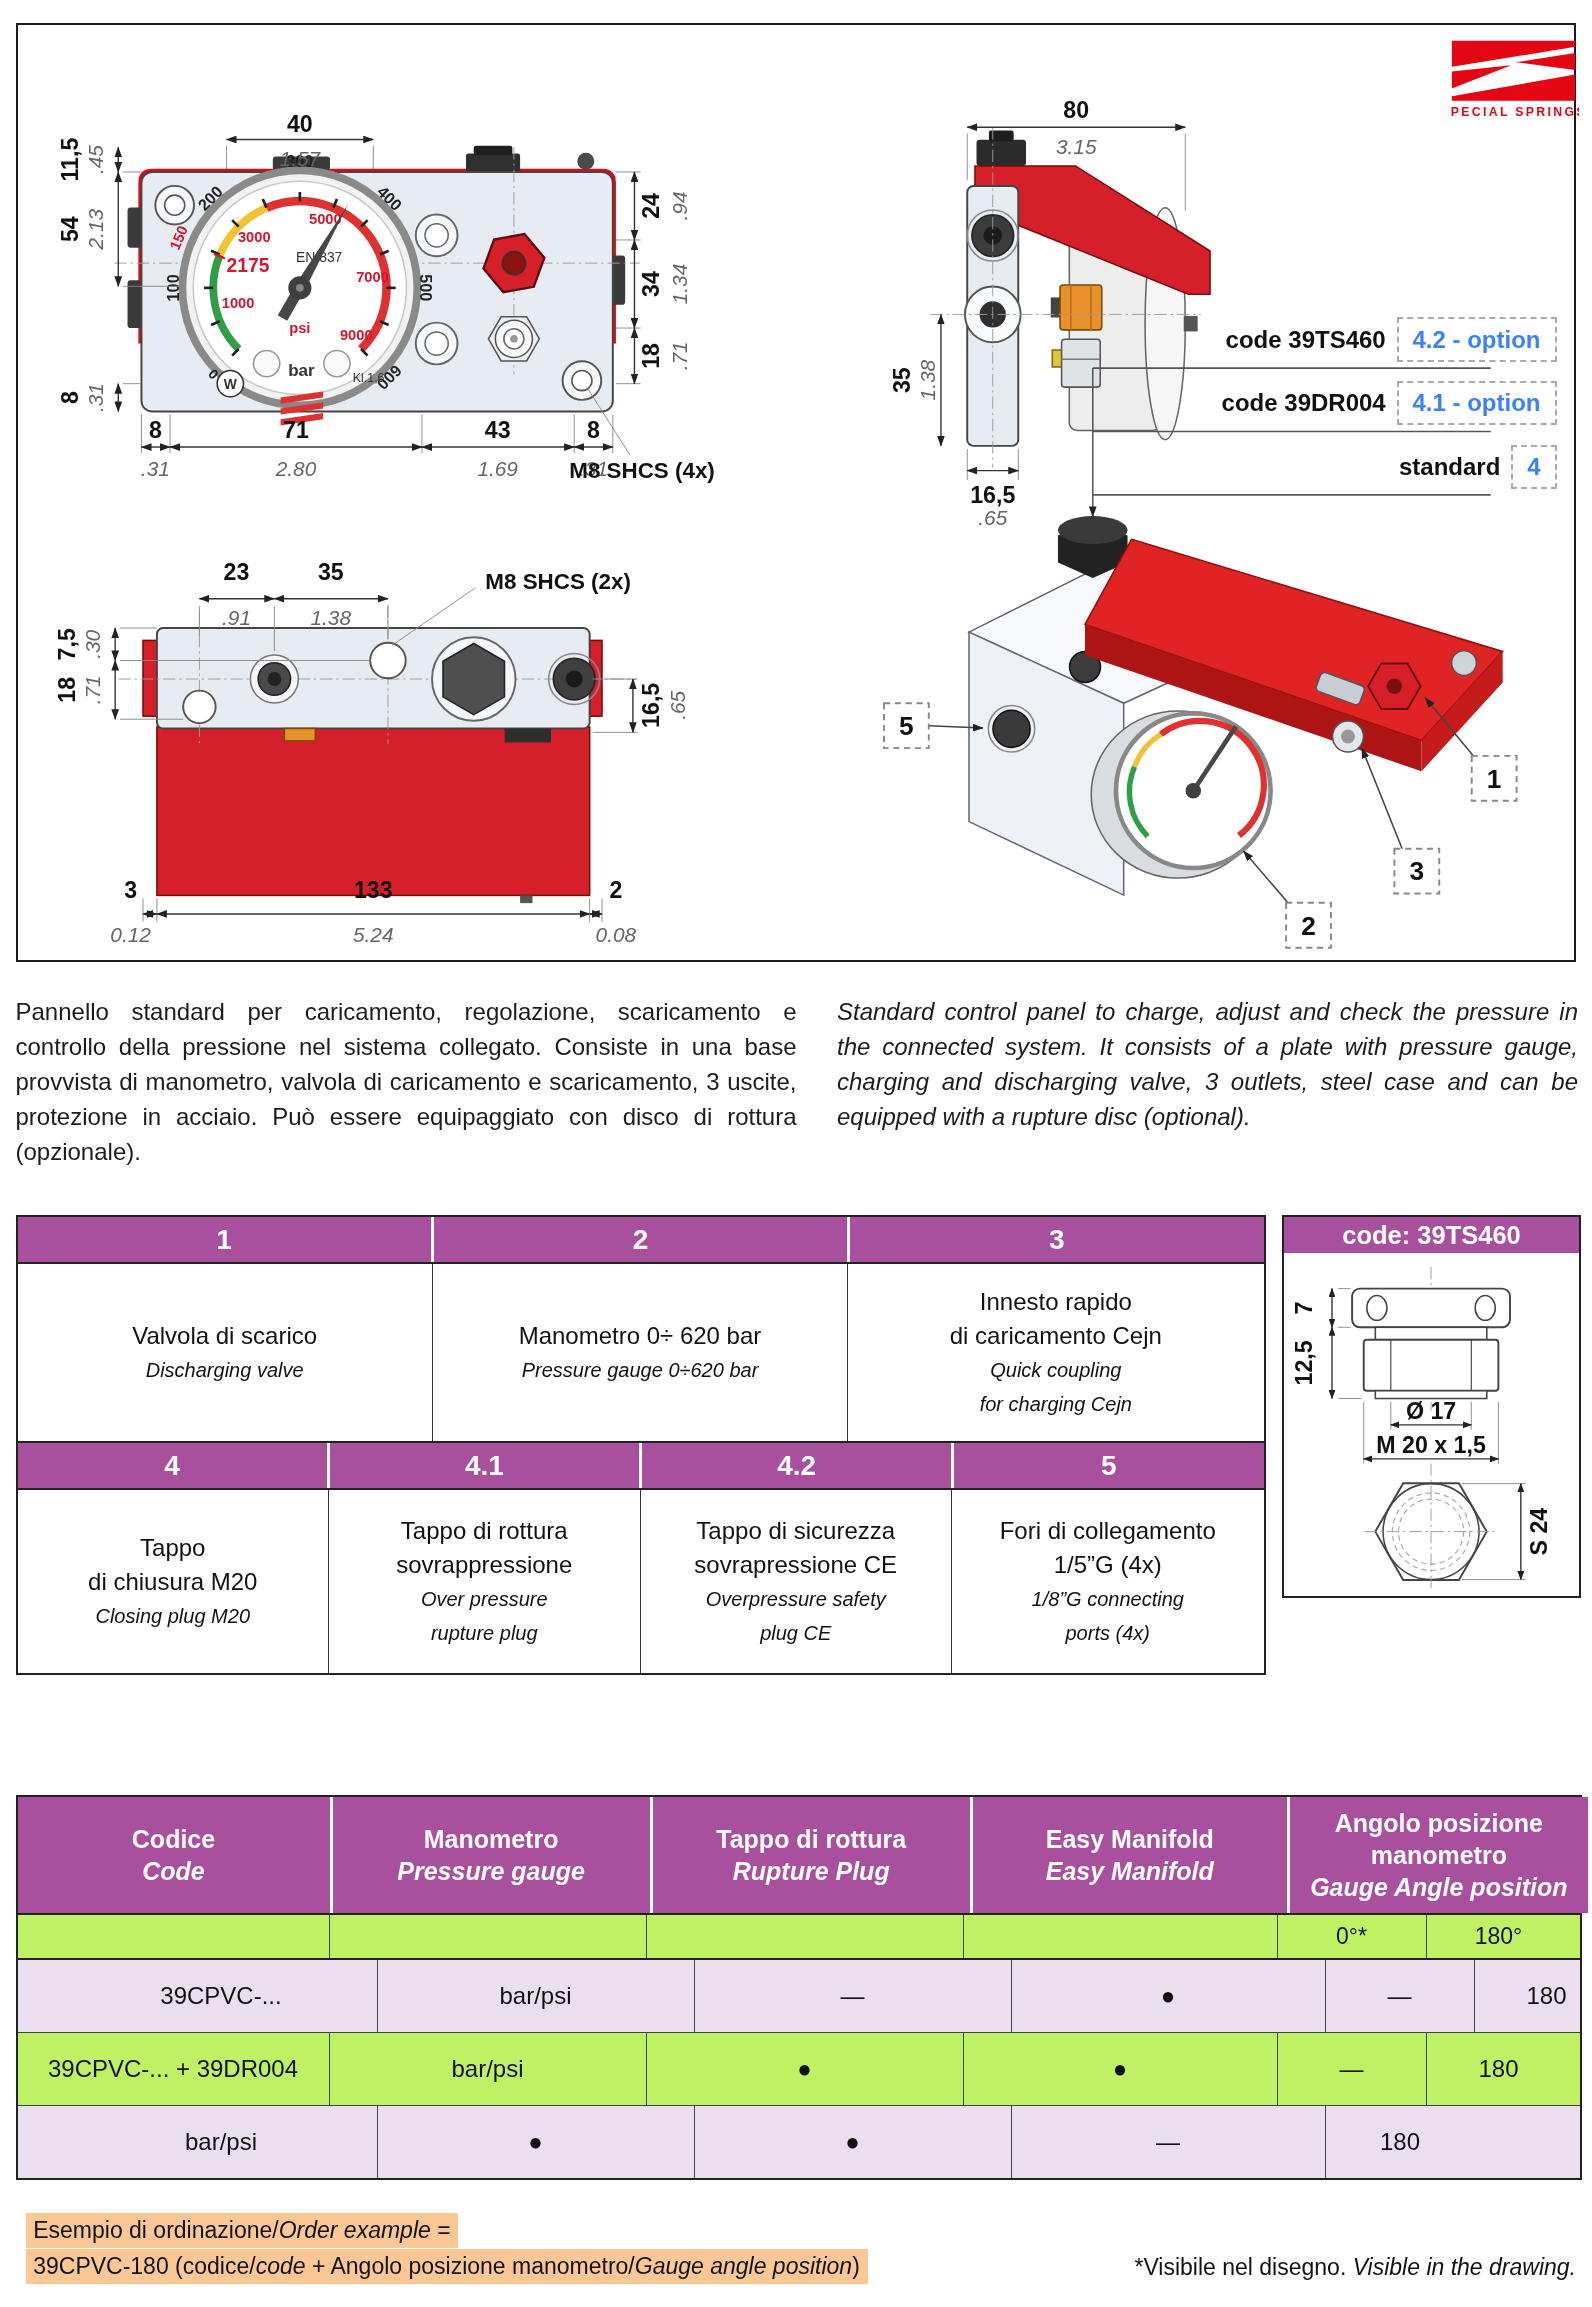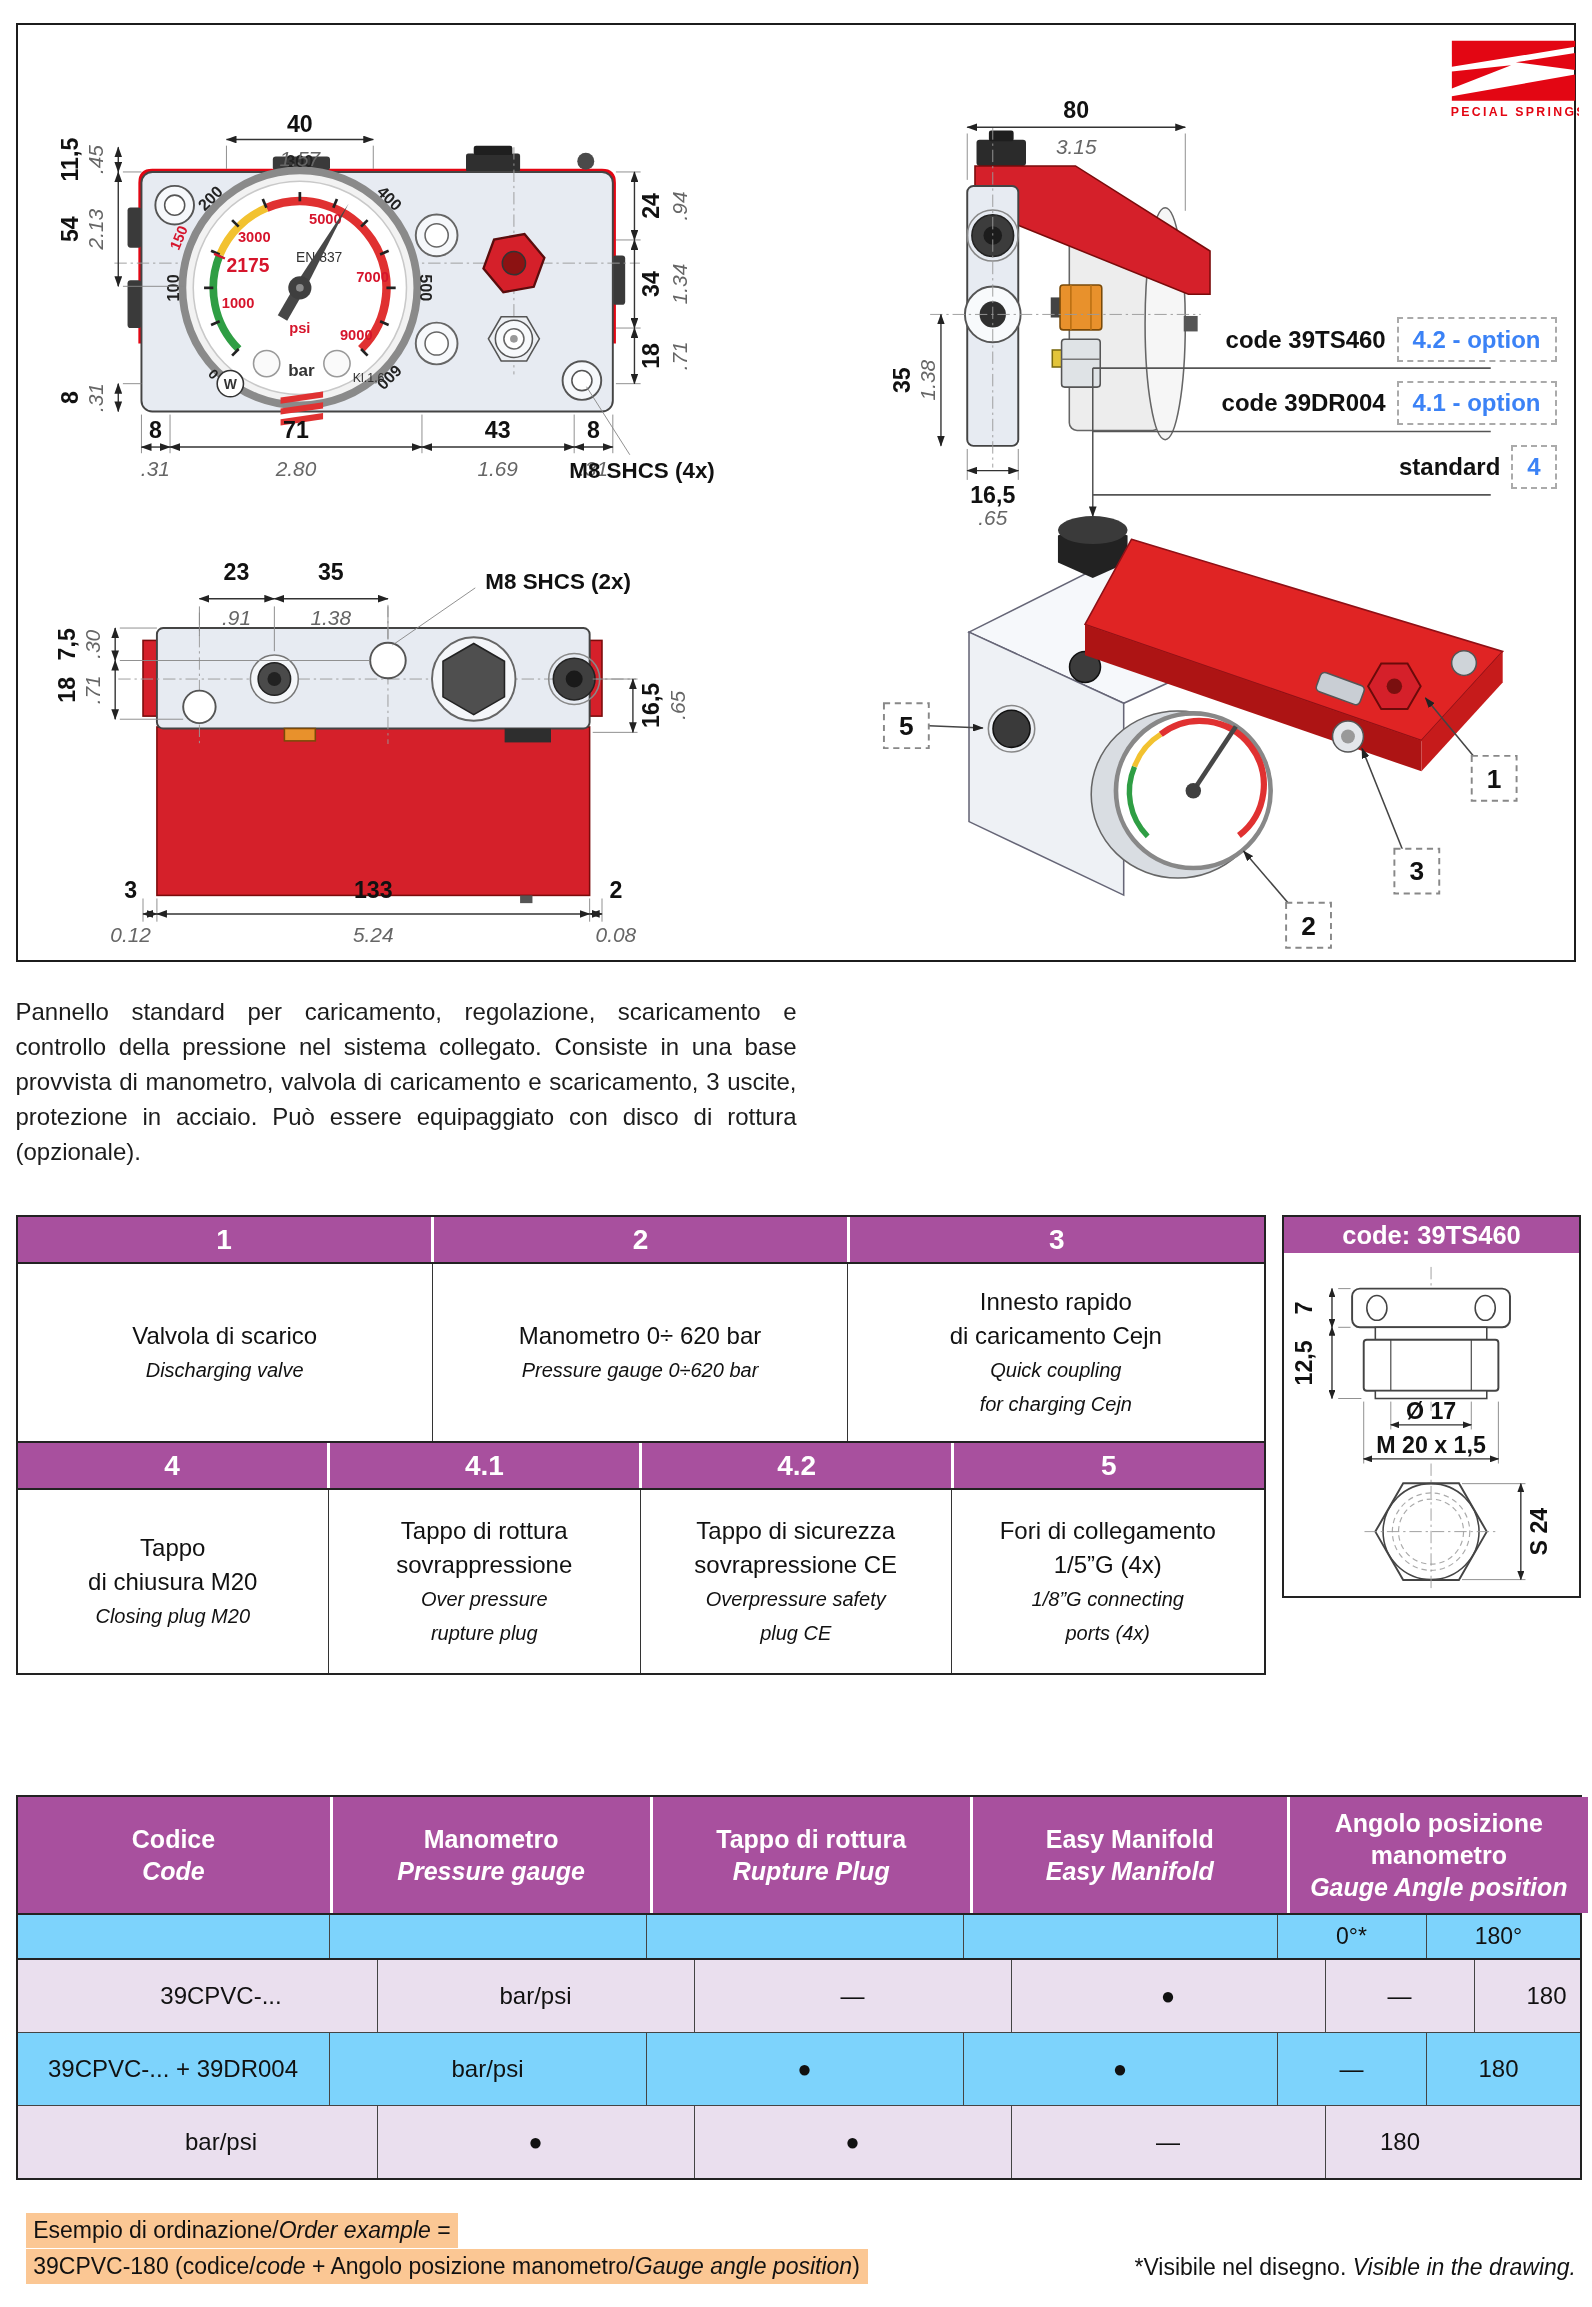--- a/index.html
+++ b/index.html
@@ -47,21 +47,21 @@
   .pcell:last-child{border-right:none;}
   .pcell .it{font-size:24px;color:#111;line-height:34px;white-space:pre-line;}
   .pcell .en{font-size:20px;color:#111;line-height:34px;font-style:italic;white-space:pre-line;}
 
   
   .codebox{left:1282px;top:1215px;width:295px;height:379px;border:2.3px solid #222;background:#fff;}
   .codebox .title{height:36px;background:#a8509e;color:#fff;font-size:25.5px;font-weight:bold;
                   display:flex;align-items:center;justify-content:center;}
 
   
-  .otable{left:15.5px;top:1795px;width:1562px;border:2.3px solid #222;background:#7dd3fc;}
+  .otable{left:15.5px;top:1795px;width:1562px;border:2.3px solid #222;background:#bef264;}
   .ohead{display:grid;grid-template-columns:312px 317px 317px 314px 298px;column-gap:3.1px;background:#fff;
          border-bottom:2.3px solid #222;}
   .ohead .ocell{background:#a8509e;color:#fff;height:116px;display:flex;flex-direction:column;
                 align-items:center;justify-content:center;text-align:center;}
   .ohead .oit{font-size:25px;font-weight:bold;line-height:32px;white-space:pre-line;}
   .ohead .oen{font-size:25px;font-weight:bold;font-style:italic;line-height:32px;}
   .osub{display:grid;grid-template-columns:312px 317px 317px 314px 149px 144px;height:43px;
         border-bottom:2.3px solid #222;}
   .osub div{border-right:1.5px solid #444;display:flex;align-items:center;justify-content:center;
             font-size:23px;color:#111;}
@@ -434,20 +434,21 @@
         <rect x="700" y="540" width="58" height="58" fill="#fff" stroke="#888" stroke-width="2.5" stroke-dasharray="8 6"></rect>
         <text class="co-num" x="729" y="581">3</text>
         <line x1="566" y1="614" x2="505" y2="543" stroke="#444" stroke-width="2" marker-end="url(#aI)"></line>
         <rect x="560" y="610" width="58" height="58" fill="#fff" stroke="#888" stroke-width="2.5" stroke-dasharray="8 6"></rect>
         <text class="co-num" x="589" y="651">2</text>
       </g>
     </svg>
   </div>
 
   <div class="abs intro" style="left:15.5px;top:994px;width:781px;">Pannello standard per caricamento, regolazione, scaricamento e controllo della pressione nel sistema collegato. Consiste in una base provvista di manometro, valvola di caricamento e scaricamento, 3 uscite, protezione in acciaio. Può essere equipaggiato con disco di rottura (opzionale).</div>
+  <div class="abs intro en" style="left:837px;top:994px;width:741px;">Standard control panel to charge, adjust and check the pressure in the connected system. It consists of a plate with pressure gauge, charging and discharging valve, 3 outlets, steel case and can be equipped with a rupture disc (optional).</div>
 
   <div class="abs ptable">
     <div class="phead h3">
       <div class="pnum">1</div>
       <div class="pnum">2</div>
       <div class="pnum">3</div>
     </div>
     <div class="pbody b3">
       <div class="pcell">
         <div class="it">Valvola di scarico</div>

